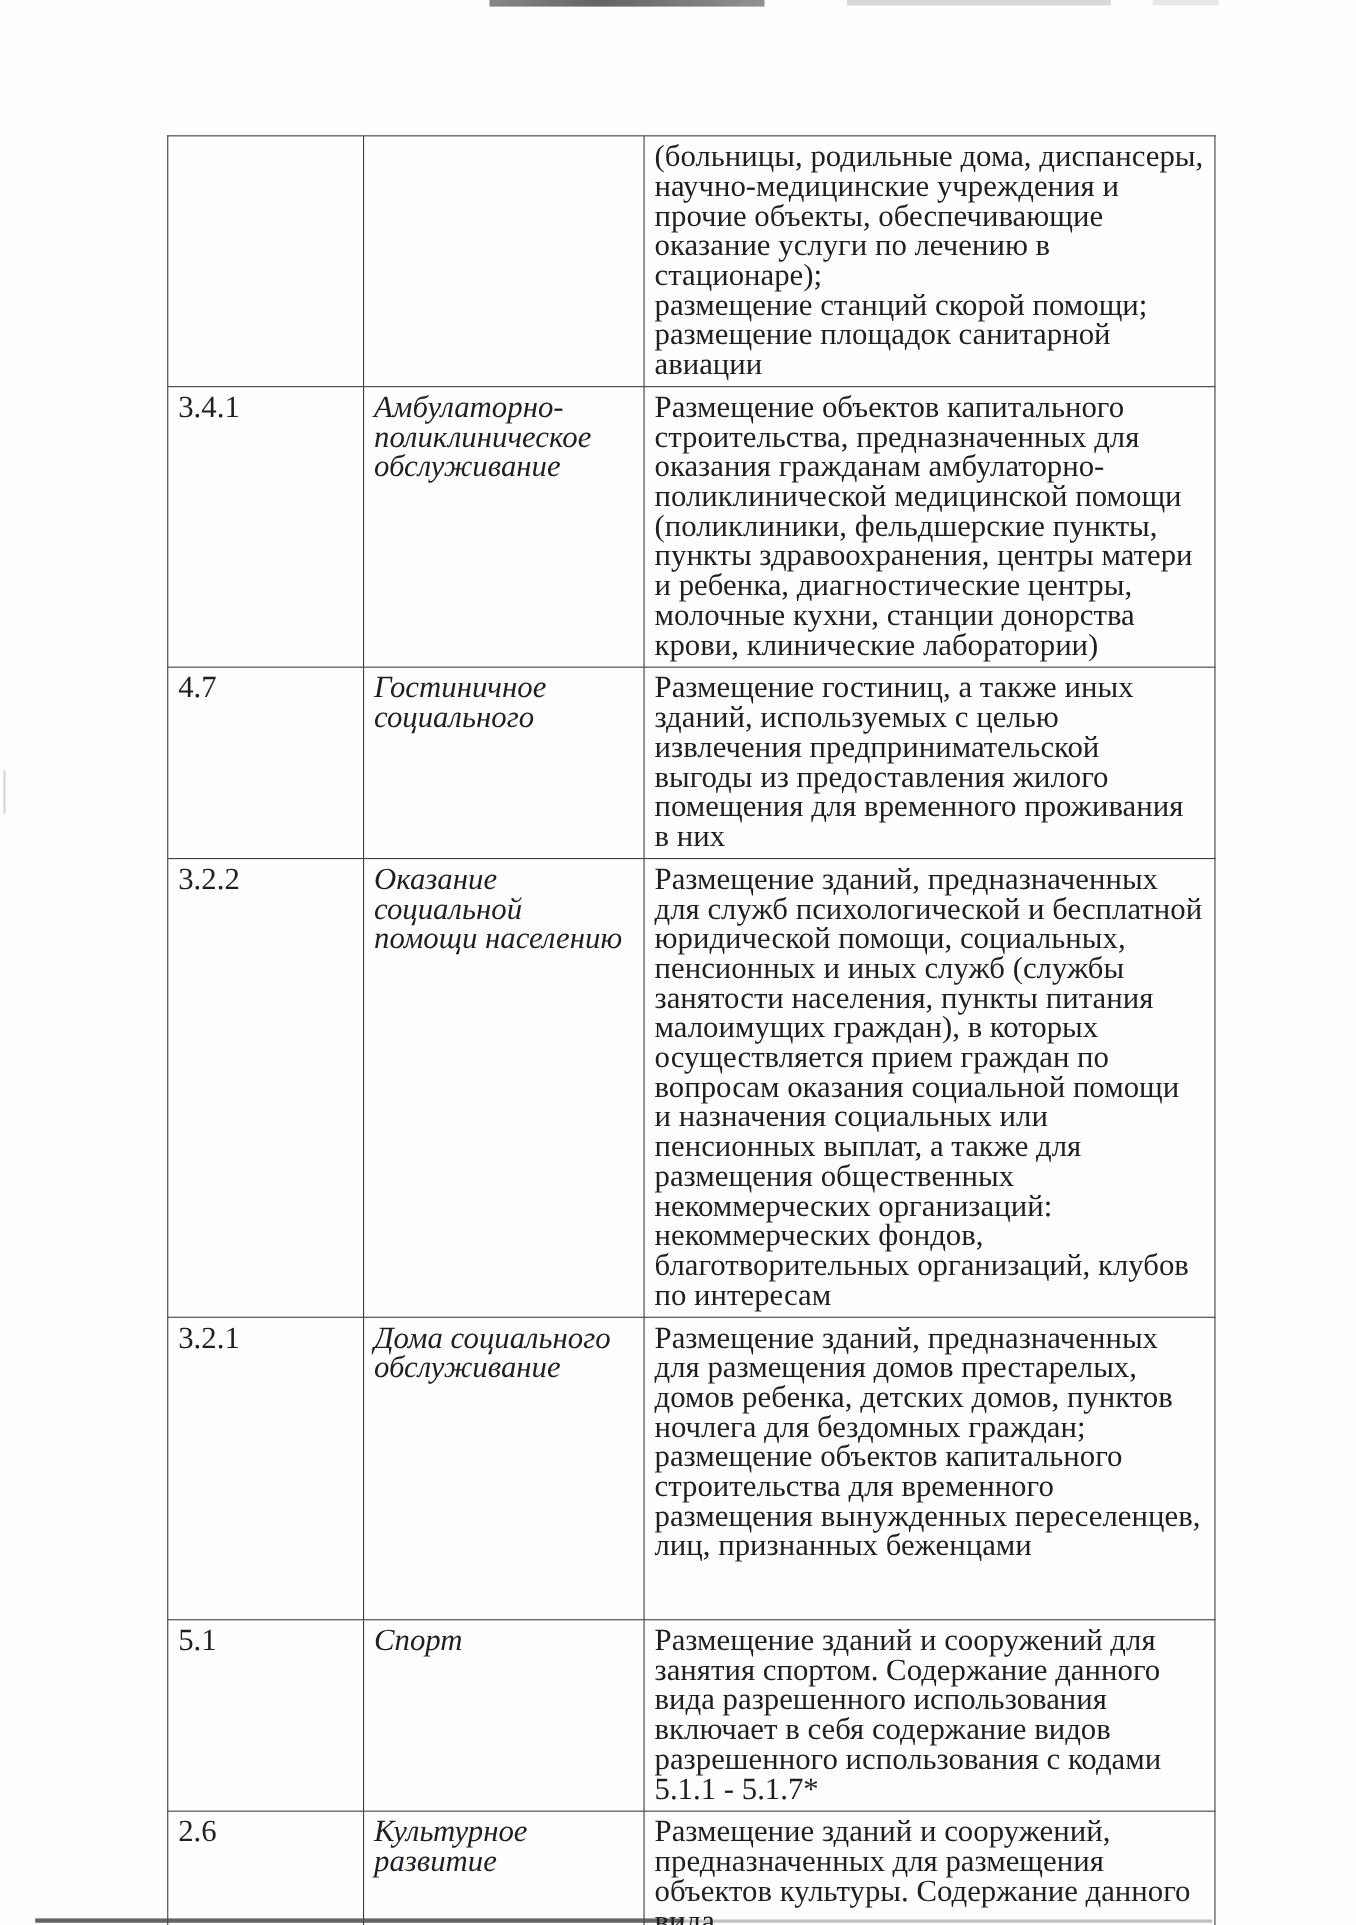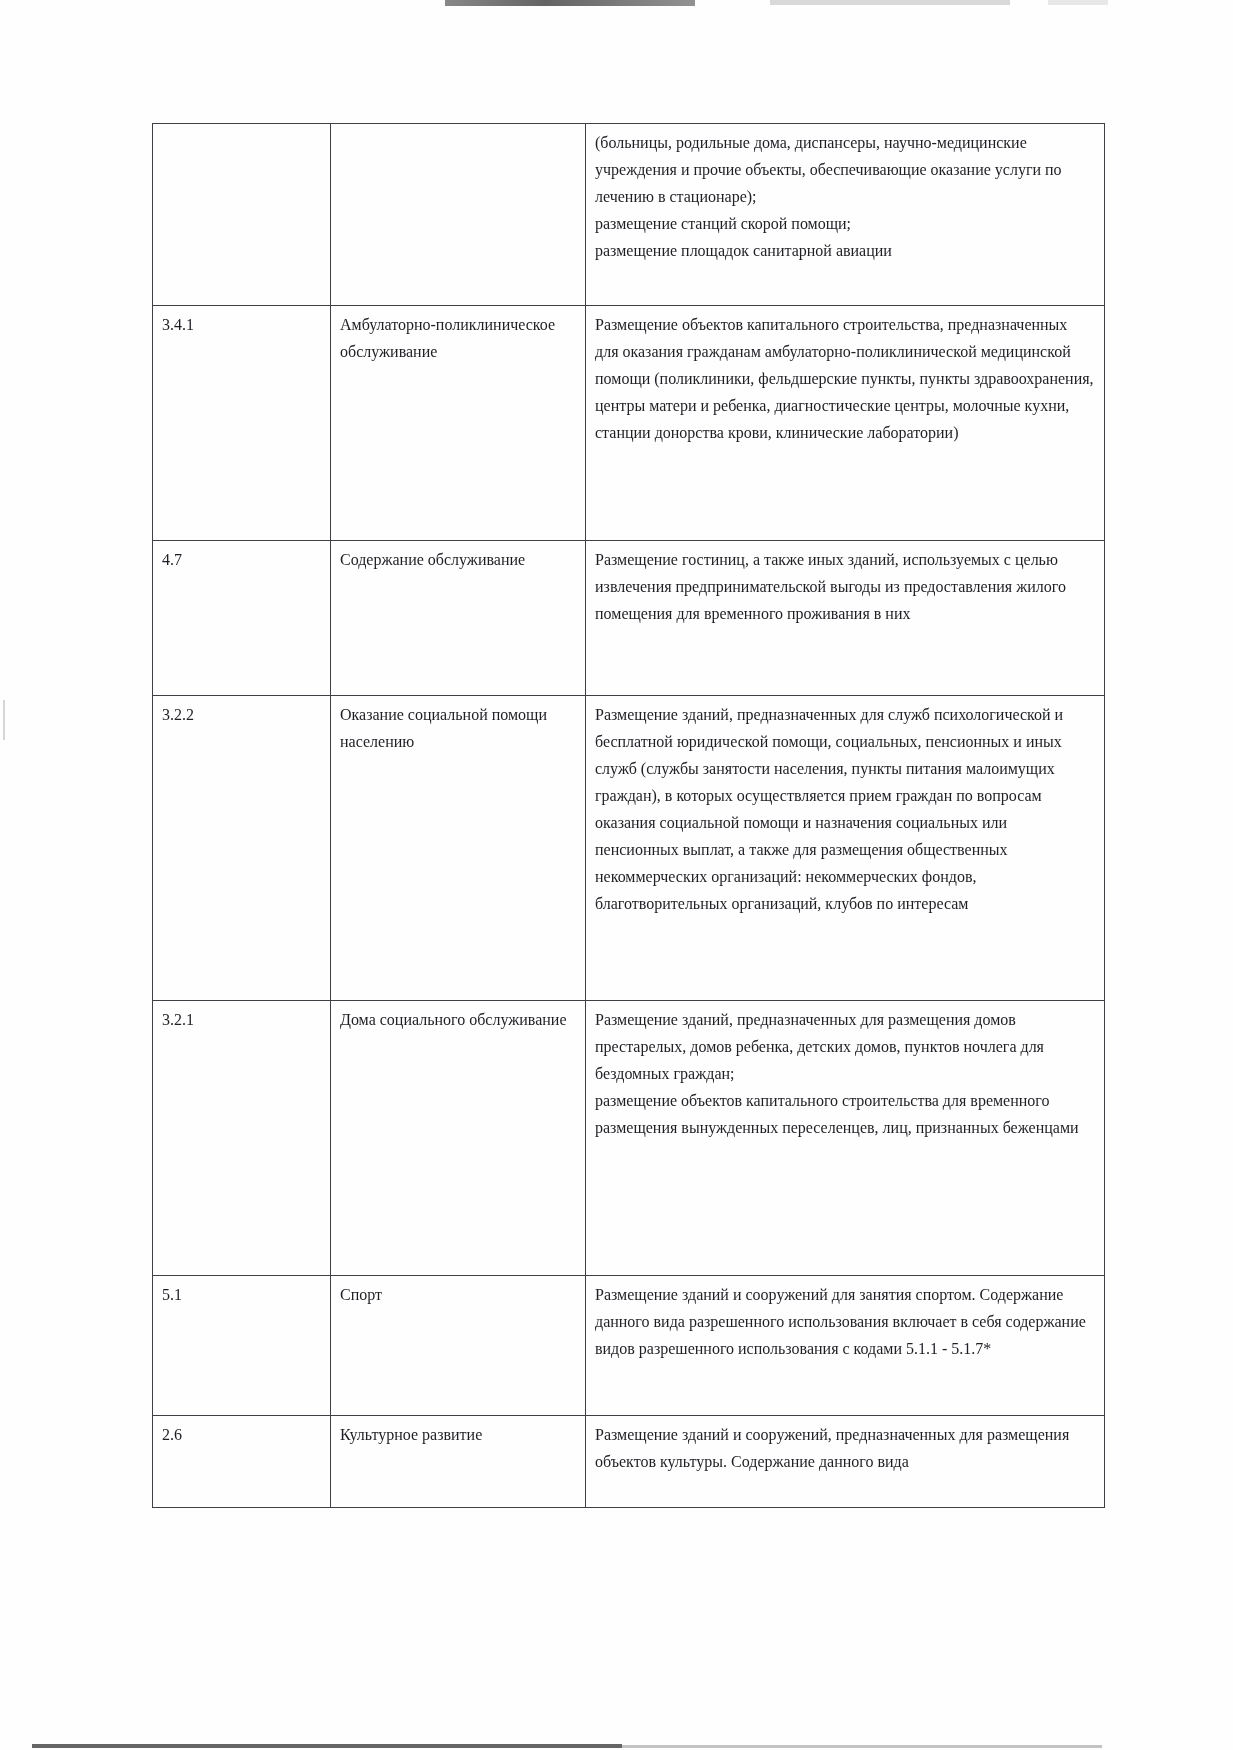--- a/index.html
+++ b/index.html
@@ -34,25 +34,25 @@
     left: 152px;
     top: 123px;
     width: 892px;
     border-collapse: collapse;
     table-layout: fixed;
   }
   table.doc-table td {
     border: 1px solid #3f3f45;
     vertical-align: top;
     padding: 5px 10px 6px 9px;
-    font-size: 16px;
+    font-size: 28px;
     line-height: 27px;
   }
   td.col-code { width: 158px; }
-  td.col-name { width: 235px; }
+  td.col-name { width: 235px; font-style: italic; }
   td.col-desc { width: 499px; white-space: pre-line; }
 
   tr.r0 { height: 182px; }
   tr.r1 { height: 235px; margin-top: 18px; }
   tr.r2 { height: 155px; }
   tr.r3 { height: 305px; }
   tr.r4 { height: 275px; }
   tr.r5 { height: 140px; }
   tr.r6 { height: 92px; }
 </style>
@@ -77,21 +77,21 @@
 размещение станций скорой помощи;
 размещение площадок санитарной авиации</td>
       </tr>
       <tr class="r1">
         <td class="col-code">3.4.1</td>
         <td class="col-name">Амбулаторно-поликлиническое обслуживание</td>
         <td class="col-desc">Размещение объектов капитального строительства, предназначенных для оказания гражданам амбулаторно-поликлинической медицинской помощи (поликлиники, фельдшерские пункты, пункты здравоохранения, центры матери и ребенка, диагностические центры, молочные кухни, станции донорства крови, клинические лаборатории)</td>
       </tr>
       <tr class="r2">
         <td class="col-code">4.7</td>
-        <td class="col-name">Содержание обслуживание</td>
+        <td class="col-name">Гостиничное социального</td>
         <td class="col-desc">Размещение гостиниц, а также иных зданий, используемых с целью извлечения предпринимательской выгоды из предоставления жилого помещения для временного проживания в них</td>
       </tr>
       <tr class="r3">
         <td class="col-code">3.2.2</td>
         <td class="col-name">Оказание социальной помощи населению</td>
         <td class="col-desc">Размещение зданий, предназначенных для служб психологической и бесплатной юридической помощи, социальных, пенсионных и иных служб (службы занятости населения, пункты питания малоимущих граждан), в которых осуществляется прием граждан по вопросам оказания социальной помощи и назначения социальных или пенсионных выплат, а также для размещения общественных некоммерческих организаций: некоммерческих фондов, благотворительных организаций, клубов по интересам</td>
       </tr>
       <tr class="r4">
         <td class="col-code">3.2.1</td>
         <td class="col-name">Дома социального обслуживание</td>

